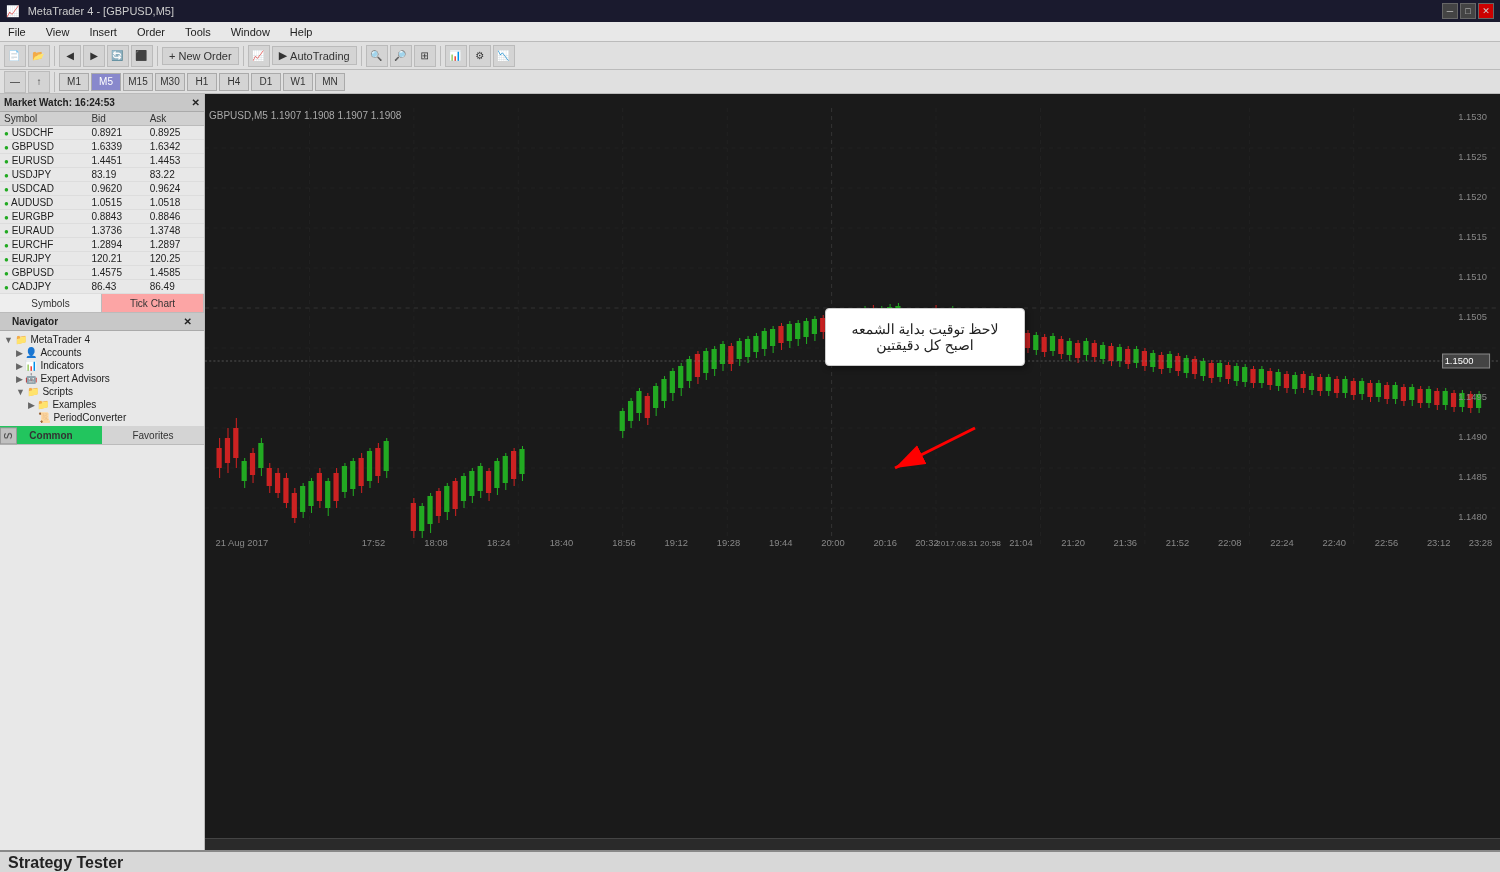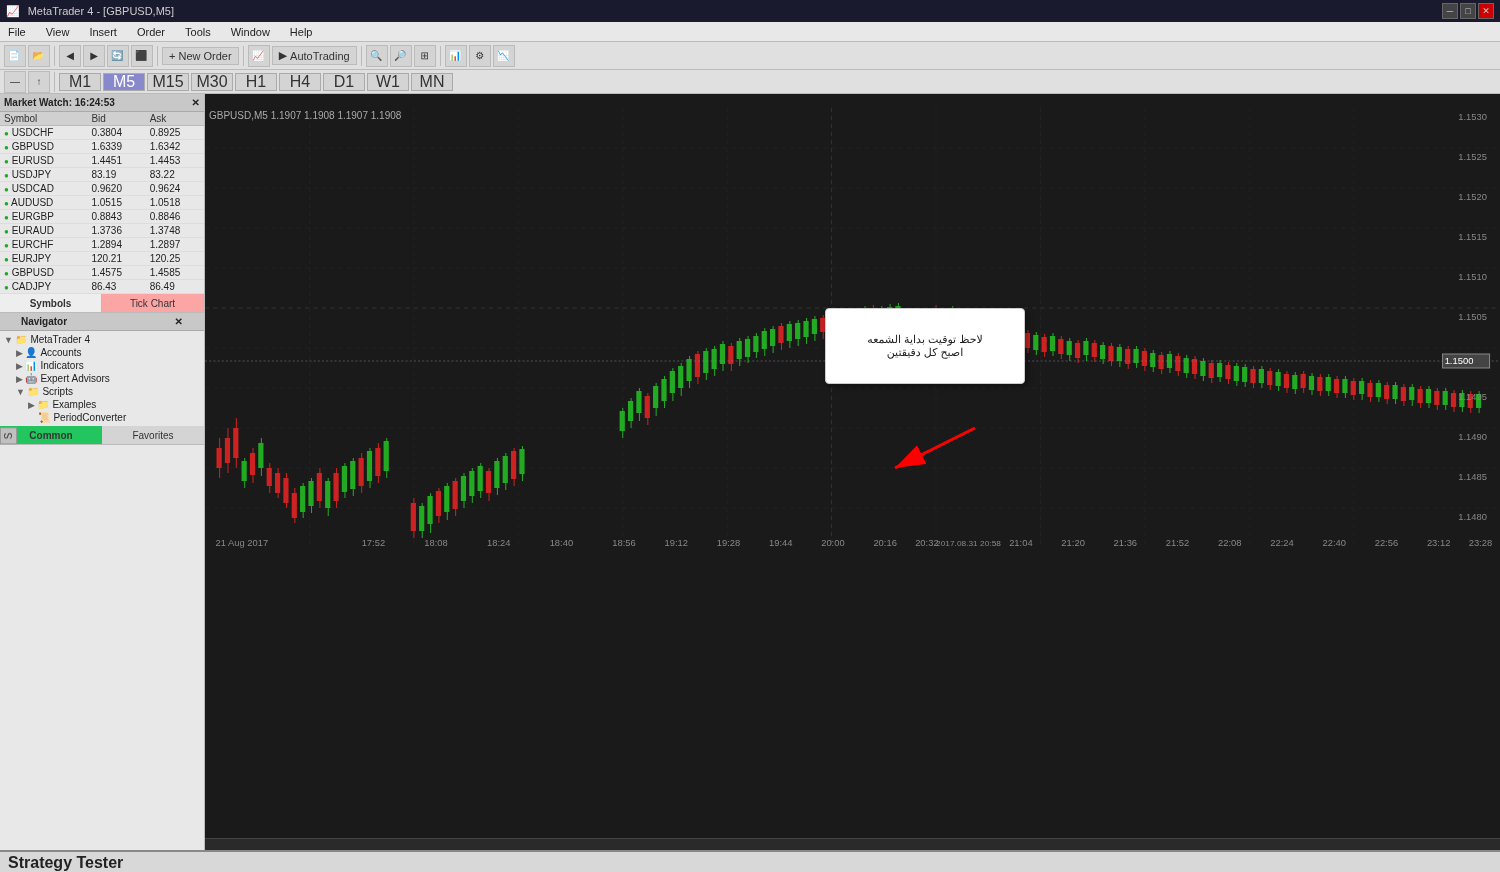--- a/index.html
+++ b/index.html
@@ -18,60 +18,60 @@
 
     
     .toolbar { background: #e0e0e0; height: 28px; display: flex; align-items: center; padding: 0 4px; gap: 2px; border-bottom: 1px solid #bbb; }
     .tb-icon { width: 22px; height: 22px; background: #d4d4d4; border: 1px solid #bbb; display: flex; align-items: center; justify-content: center; font-size: 10px; cursor: pointer; color: #333; }
     .tb-sep { width: 1px; height: 20px; background: #bbb; margin: 0 2px; }
     .tb-btn-new-order { background: #d4d4d4; border: 1px solid #bbb; padding: 2px 6px; font-size: 11px; cursor: pointer; display: flex; align-items: center; gap: 3px; color: #333; }
     .tb-autotrading { background: #d4d4d4; border: 1px solid #bbb; padding: 2px 6px; font-size: 11px; cursor: pointer; display: flex; align-items: center; gap: 3px; color: #333; }
 
     
     .toolbar2 { background: #e0e0e0; height: 24px; display: flex; align-items: center; padding: 0 4px; gap: 2px; border-bottom: 1px solid #bbb; }
-    .period-btn { width: 42px; height: 18px; background: #d4d4d4; border: 1px solid #aaa; font-size: 16px; cursor: pointer; display: flex; align-items: center; justify-content: center; color: #333; }
+    .period-btn { width: 30px; height: 18px; background: #d4d4d4; border: 1px solid #aaa; font-size: 10px; cursor: pointer; display: flex; align-items: center; justify-content: center; color: #333; }
     .period-btn.active { background: #8888cc; color: #fff; }
 
     
     .main-layout { display: flex; height: calc(872px - 22px - 20px - 28px - 24px - 22px); }
 
     
     .left-panel { width: 205px; background: #e8e8e8; border-right: 1px solid #bbb; display: flex; flex-direction: column; }
 
     
     .market-watch { flex: 0 0 auto; }
     .panel-header { background: #c8c8c8; height: 18px; display: flex; align-items: center; justify-content: space-between; padding: 0 4px; font-size: 10px; font-weight: bold; color: #222; border-bottom: 1px solid #aaa; }
     .mw-table { width: 100%; border-collapse: collapse; font-size: 10px; }
     .mw-table th { background: #d0d0d0; padding: 1px 4px; text-align: left; border-bottom: 1px solid #bbb; color: #333; font-weight: normal; }
     .mw-table td { padding: 1px 4px; border-bottom: 1px solid #ddd; color: #222; }
     .mw-tabs { display: flex; border-bottom: 1px solid #bbb; }
     .mw-tab { flex: 1; height: 18px; display: flex; align-items: center; justify-content: center; background: #fca5a5; font-size: 10px; cursor: pointer; border-right: 1px solid #bbb; color: #333; }
-    .mw-tab.active { background: #eee; font-weight: bold; }
+    .mw-tab.active { background: #eee; font-weight: normal; }
 
     
     .navigator { flex: 1; overflow: auto; }
-    .nav-header { background: #c8c8c8; height: 18px; display: flex; align-items: center; justify-content: space-between; padding: 0 21px; font-size: 10px; font-weight: bold; color: #222; border-bottom: 1px solid #aaa; }
+    .nav-header { background: #c8c8c8; height: 18px; display: flex; align-items: center; justify-content: space-between; padding: 0 12px; font-size: 10px; font-weight: bold; color: #222; border-bottom: 1px solid #aaa; }
     .nav-tree { font-size: 10px; color: #222; padding: 2px 0; }
     .nav-item { display: flex; align-items: center; padding: 1px 4px; cursor: pointer; }
     .nav-indent { margin-left: 12px; }
     .nav-indent2 { margin-left: 24px; }
     .nav-tabs { display: flex; border-bottom: 1px solid #bbb; }
     .nav-tab { flex: 1; height: 18px; display: flex; align-items: center; justify-content: center; background: #d4d4d4; font-size: 10px; cursor: pointer; color: #333; }
     .nav-tab.active { background: #22c55e; font-weight: bold; }
 
     
     .chart-area { flex: 1; background: #1a1a1a; display: flex; flex-direction: column; position: relative; overflow: hidden; }
     .chart-tabs { display: flex; background: #2a2a2a; height: 22px; border-bottom: 1px solid #444; align-items: flex-end; }
     .chart-tab { padding: 2px 10px; background: #3a3a3a; border: 1px solid #555; border-bottom: none; font-size: 10px; cursor: pointer; color: #aaa; margin-right: 2px; }
     .chart-tab.active { background: #1a1a1a; color: #fff; }
     .chart-canvas { flex: 1; position: relative; overflow: hidden; }
     .chart-info { position: absolute; top: 2px; left: 4px; color: #aaa; font-size: 10px; z-index: 10; }
 
     
-    .annotation-box { position: absolute; background: white; border: 1px solid #ccc; border-radius: 4px; padding: 24px 12px; font-size: 11px; color: #222; text-align: center; direction: rtl; box-shadow: 2px 2px 6px rgba(0,0,0,0.4); z-index: 20; }
+    .annotation-box { position: absolute; background: white; border: 1px solid #ccc; border-radius: 4px; padding: 12px 12px; font-size: 14px; color: #222; text-align: center; direction: rtl; box-shadow: 2px 2px 6px rgba(0,0,0,0.4); z-index: 20; }
 
     
     .bottom-panel { height: 230px; background: #f0f0f0; border-top: 2px solid #888; display: flex; flex-direction: column; }
 
     
     .chart-scroll { height: 12px; background: #2a2a2a; border-top: 1px solid #444; }
   </style>
 </head>
 <body>
 
@@ -154,21 +154,21 @@
         <thead>
           <tr>
             <th>Symbol</th>
             <th>Bid</th>
             <th>Ask</th>
           </tr>
         </thead>
         <tbody id="mw-tbody">
             <tr>
     <td><span style="color:#22aa22;font-size:8px;">●</span> <span>USDCHF</span></td>
-    <td>0.3804</td>
+    <td>0.8921</td>
     <td>0.8925</td>
   </tr>
             <tr>
     <td><span style="color:#22aa22;font-size:8px;">●</span> <span>GBPUSD</span></td>
     <td>1.6339</td>
     <td>1.6342</td>
   </tr>
             <tr>
     <td><span style="color:#22aa22;font-size:8px;">●</span> <span>EURUSD</span></td>
     <td>1.4451</td>

